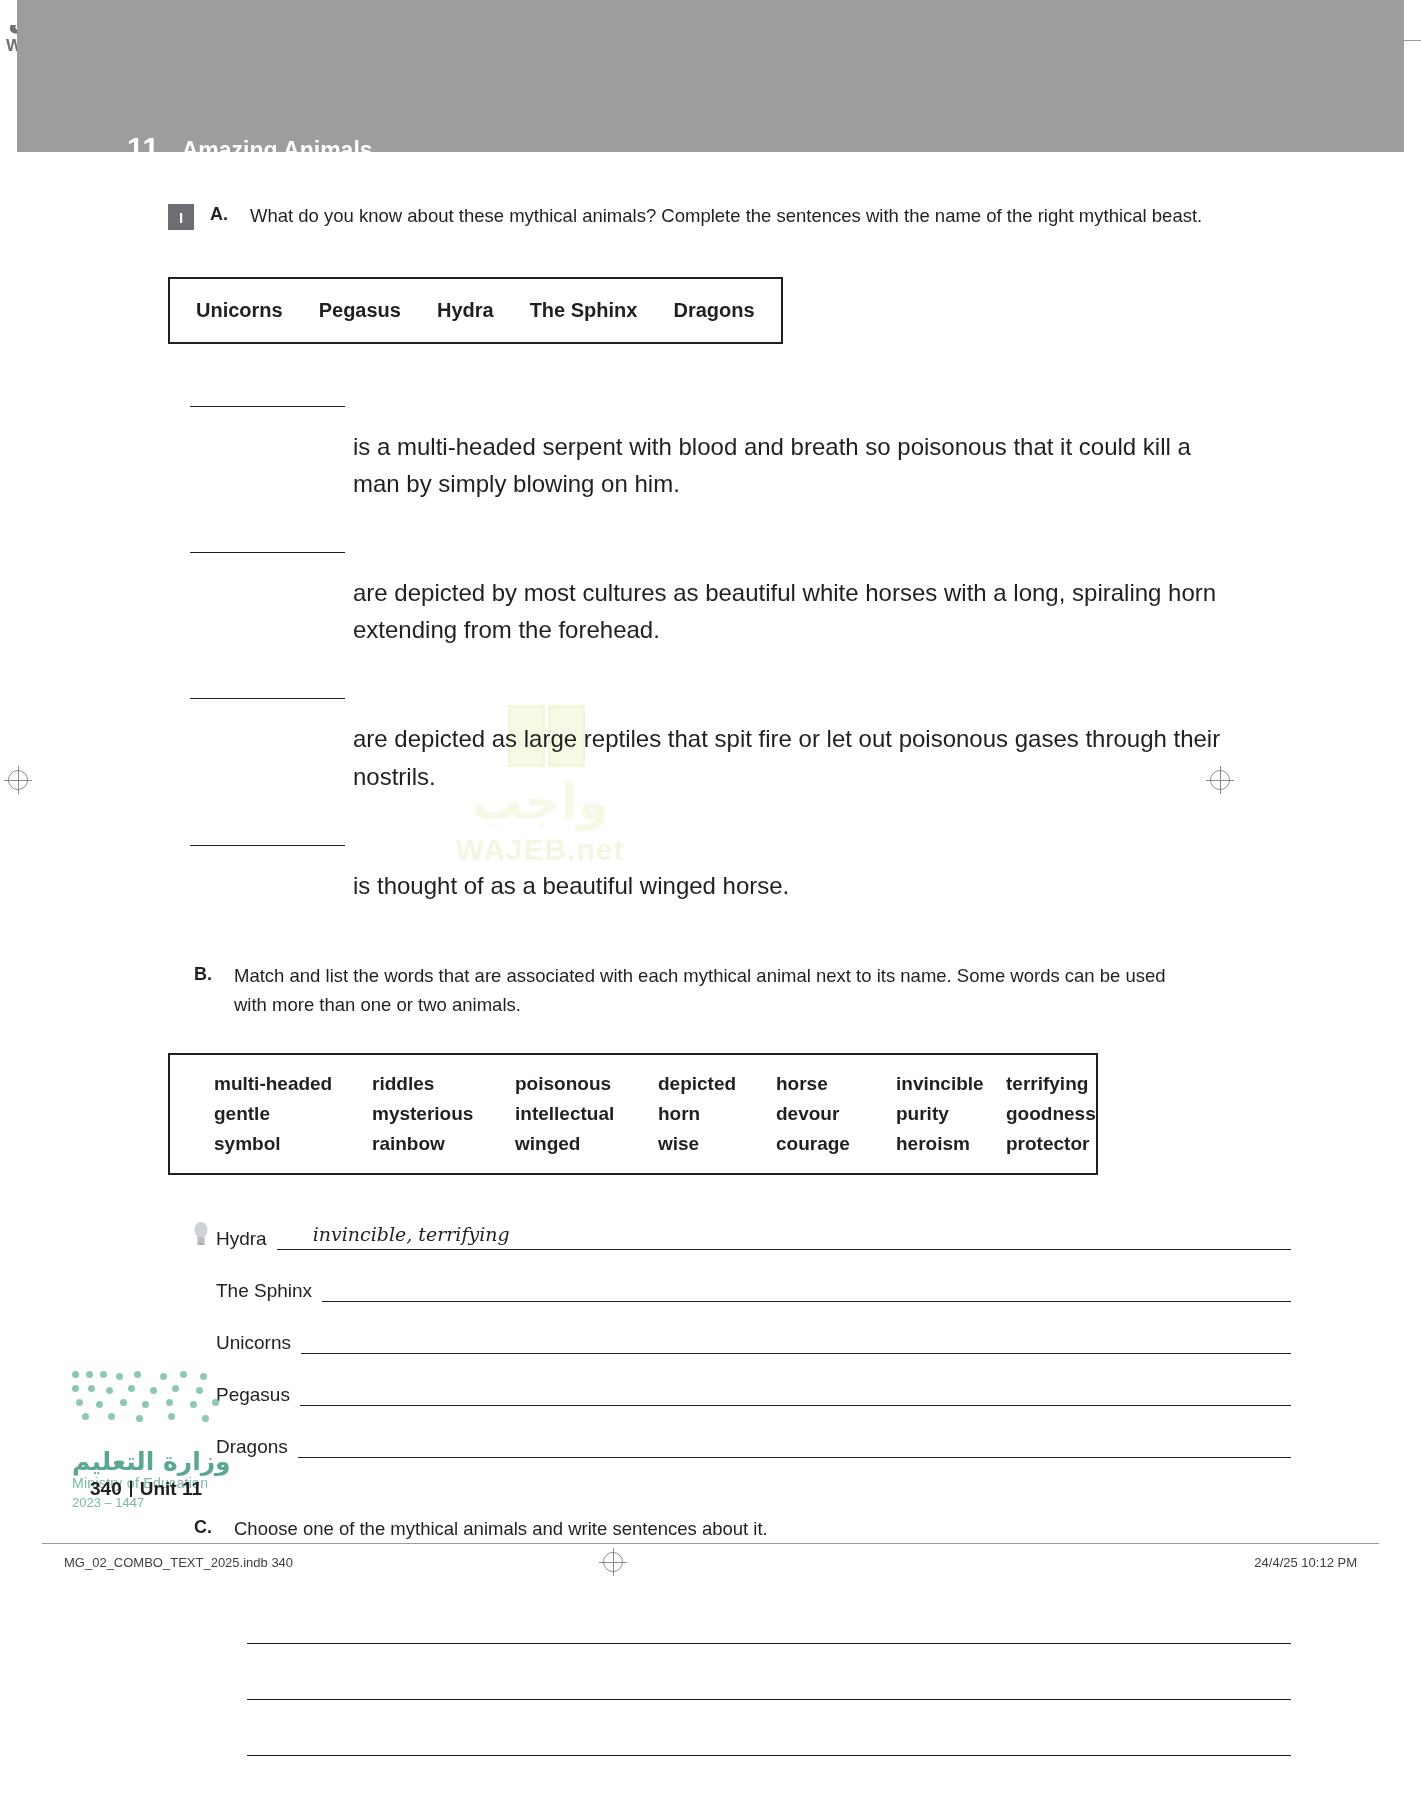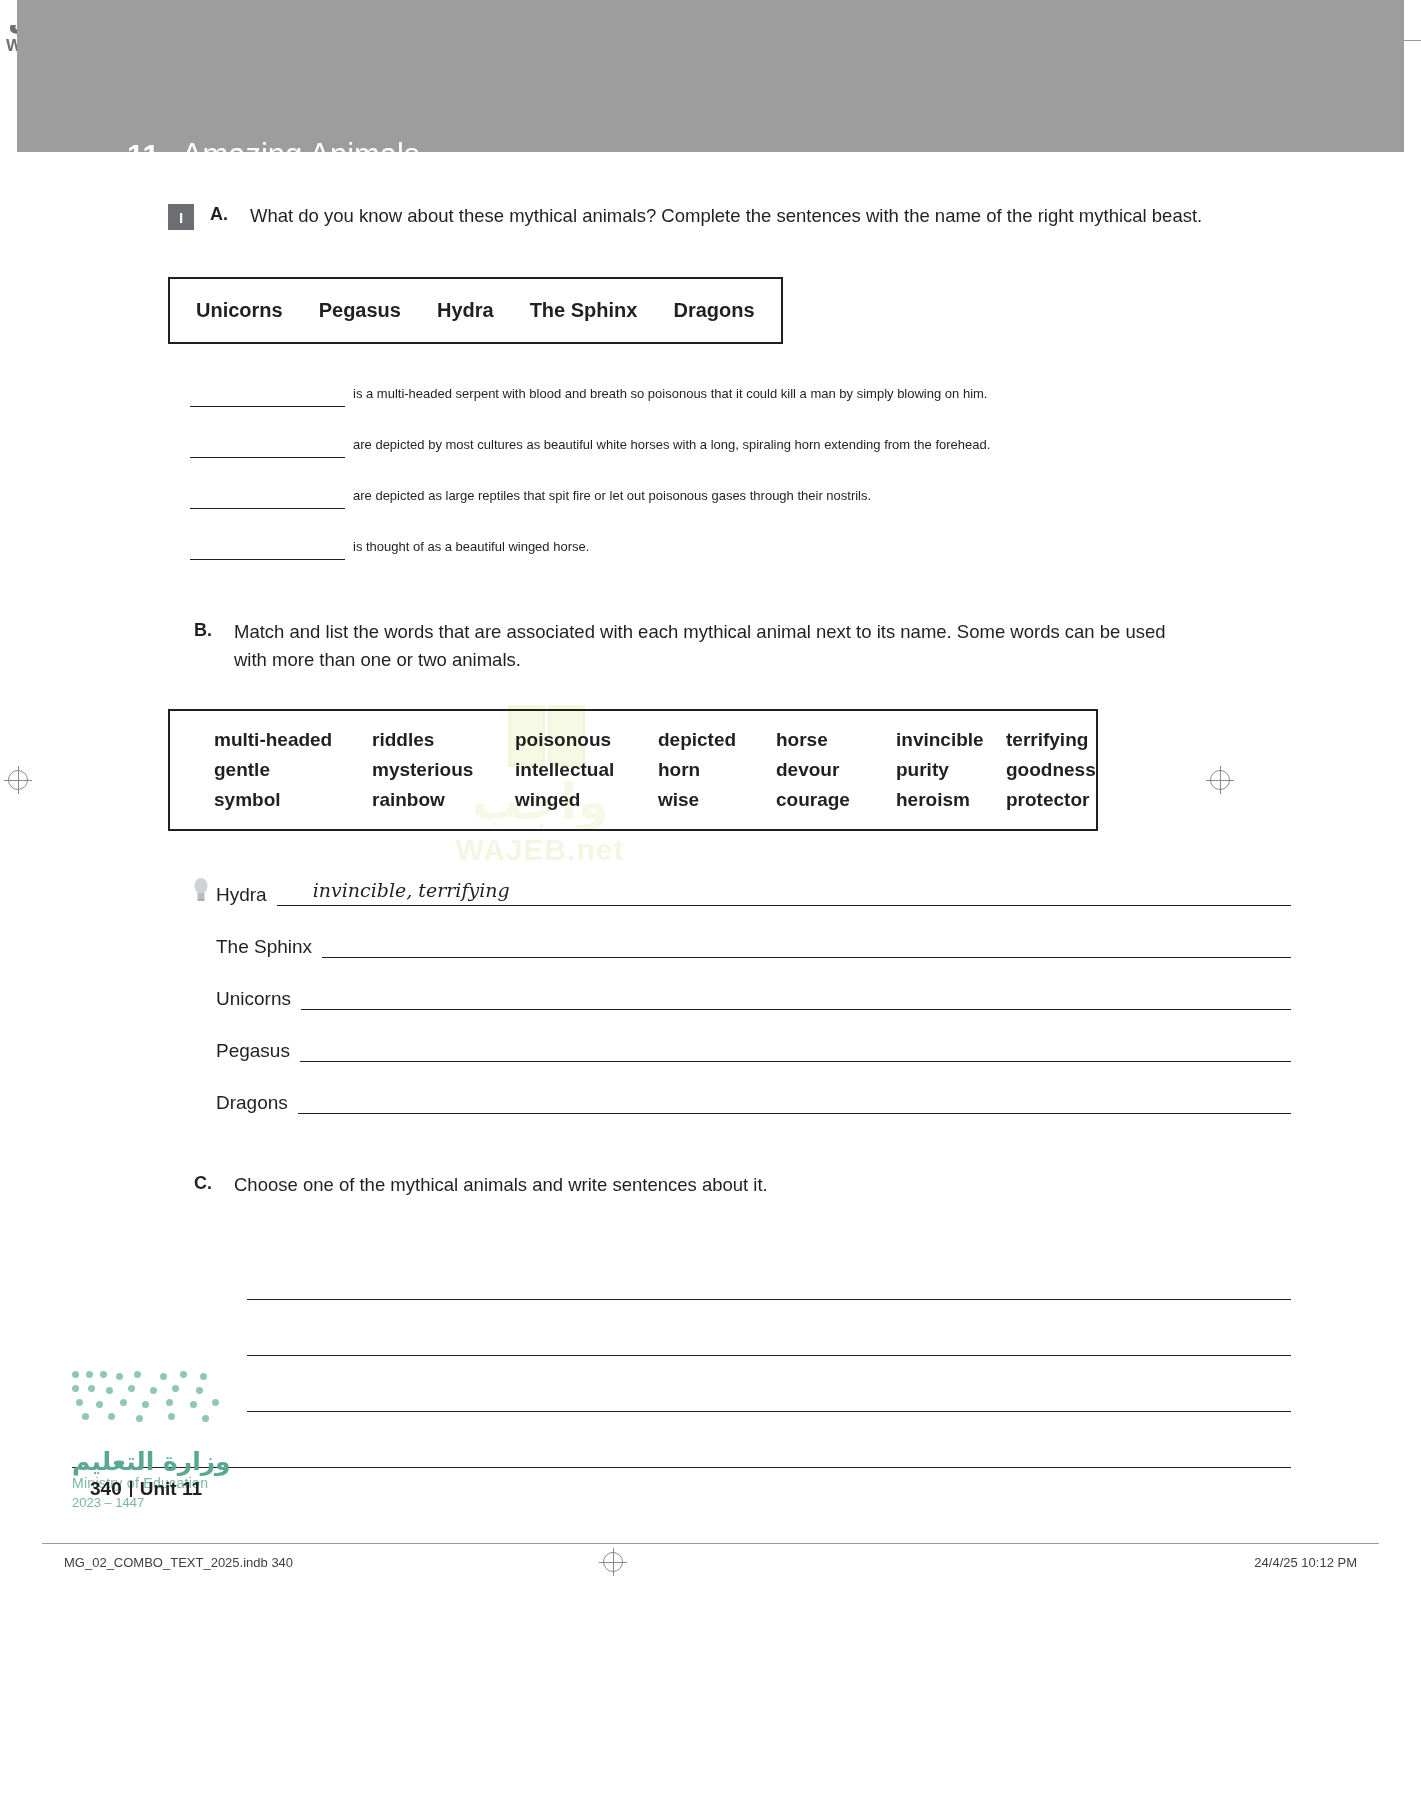--- a/index.html
+++ b/index.html
@@ -30,21 +30,21 @@
   .header-band {
     position:absolute; left:17px; top:0; width:1387px; height:152px;
     background:#9d9d9d;
   }
   .header-title-wrap {
     position:absolute; left:110px; top:98px;
     display:flex; align-items:baseline; gap:22px;
     color:#ffffff;
   }
   .unit-number { font-size:30px; font-weight:bold; letter-spacing:0.5px;margin-top:31px; }
-  .unit-name { font-size:31px; font-weight:normal;margin-top:39px; }
+  .unit-name { font-size:23px; font-weight:bold;margin-top:39px; }
 
   
   .wajeb-top {
     position:absolute; left:0; top:0; width:190px; height:62px;
   }
   .wajeb-top .arab {
     position:absolute; left:8px; top:6px;
     font-size:30px; font-weight:bold; color:#6f7072;
     font-family:"DejaVu Sans", sans-serif;
   }
@@ -128,21 +128,21 @@
   }
   .wb-grid span { font-size:19px; font-weight:bold; }
 
   
   .sentences { margin-left:190px; margin-top:40px; }
   .s-row { display:flex; margin-bottom:28px; }
   .blank {
     width:155px; flex:0 0 auto; border-bottom:1.6px solid #231f20;
     height:23px; margin-right:8px;
   }
-  .s-text { font-size:13px; line-height:1.55; max-width:890px; }
+  .s-text { font-size:24px; line-height:1.55; max-width:890px;margin-top:44px; }
 
   
   .match-list { margin-left:190px; margin-top:42px; }
   .m-row { display:flex; align-items:flex-end; margin-bottom:19px; height:33px; }
   .bulb { width:26px; flex:0 0 auto; position:relative; height:30px; }
   .bulb svg { position:absolute; left:2px; bottom:3px; }
   .m-label { font-size:19px; width:auto; white-space:nowrap; margin-right:10px; }
   .m-line { flex:1 1 auto; border-bottom:1.5px solid #231f20; position:relative; height:26px; margin-right:130px; }
   .m-answer {
     position:absolute; left:36px; bottom:4px;

